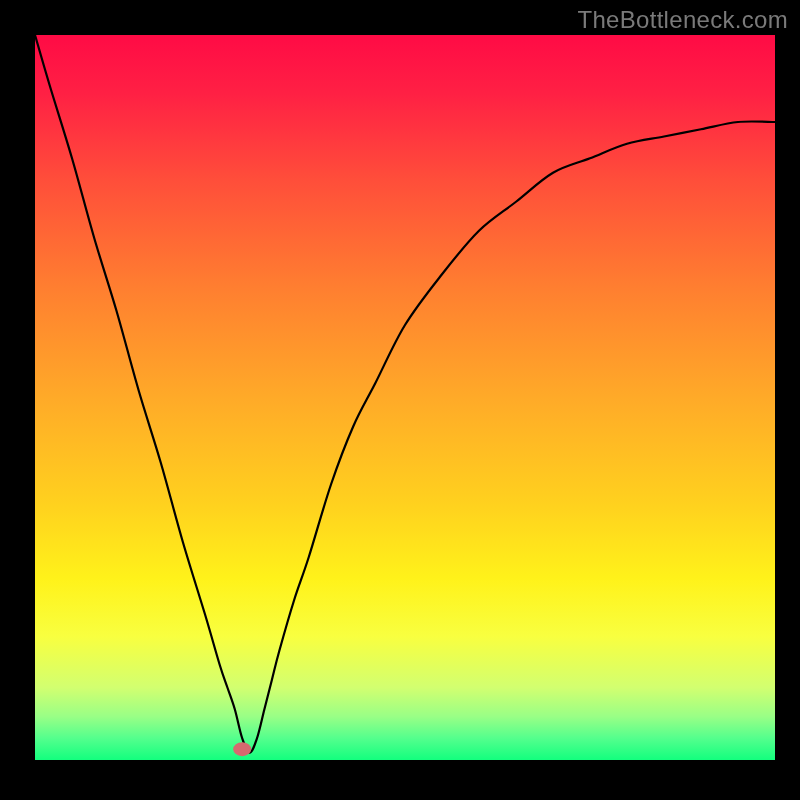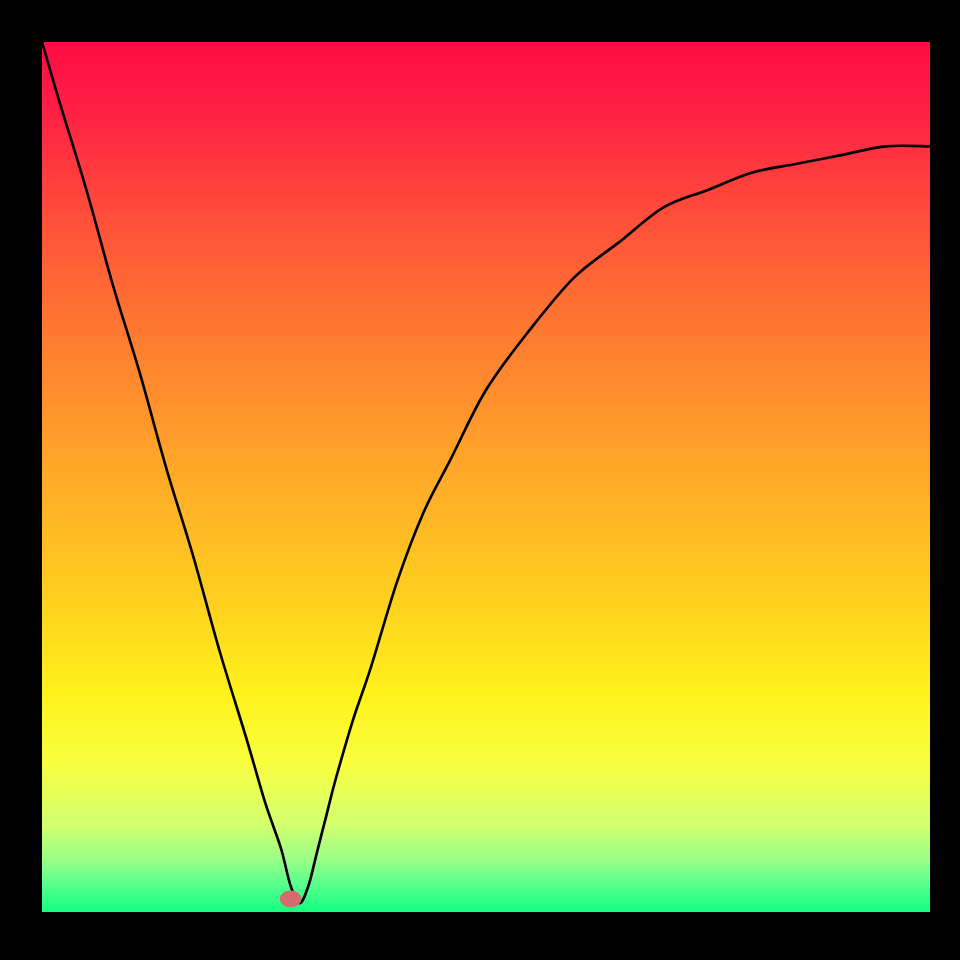--- a/index.html
+++ b/index.html
@@ -61,13 +61,14 @@
     <rect x="0" y="0" width="800" height="800" fill="#000"></rect>
 
     <rect id="plot-rect" fill="url(#bg-grad)" x="35" y="35" width="740" height="725"></rect>
 
     <g clip-path="url(#plot-clip)">
       <path id="curve" fill="none" stroke="#000" stroke-width="2.2" stroke-linejoin="round" stroke-linecap="round" d="M 35.00 35.00 C 37.47 43.46, 43.63 65.21, 49.80 85.75 C 55.97 106.29, 64.60 132.88, 72.00 158.25 C 79.40 183.63, 86.80 212.63, 94.20 238.00 C 101.60 263.38, 109.00 285.13, 116.40 310.50 C 123.80 335.88, 131.20 364.88, 138.60 390.25 C 146.00 415.63, 153.40 437.38, 160.80 462.75 C 168.20 488.13, 175.60 517.13, 183.00 542.50 C 190.40 567.88, 199.03 594.46, 205.20 615.00 C 211.37 635.54, 216.30 653.67, 220.00 665.75 C 223.70 677.83, 224.93 680.25, 227.40 687.50 C 229.87 694.75, 232.33 700.79, 234.80 709.25 C 237.27 717.71, 239.73 731.00, 242.20 738.25 C 244.67 745.50, 247.13 752.75, 249.60 752.75 C 252.07 752.75, 254.53 745.50, 257.00 738.25 C 259.47 731.00, 261.93 718.92, 264.40 709.25 C 266.87 699.58, 269.33 689.92, 271.80 680.25 C 274.27 670.58, 275.50 664.54, 279.20 651.25 C 282.90 637.96, 289.07 616.21, 294.00 600.50 C 298.93 584.79, 302.63 576.33, 308.80 557.00 C 314.97 537.67, 323.60 506.25, 331.00 484.50 C 338.40 462.75, 345.80 443.42, 353.20 426.50 C 360.60 409.58, 366.77 399.92, 375.40 383.00 C 384.03 366.08, 393.90 343.13, 405.00 325.00 C 416.10 306.88, 429.67 289.96, 442.00 274.25 C 454.33 258.54, 466.67 242.83, 479.00 230.75 C 491.33 218.67, 503.67 211.42, 516.00 201.75 C 528.33 192.08, 540.67 180.00, 553.00 172.75 C 565.33 165.50, 577.67 163.08, 590.00 158.25 C 602.33 153.42, 614.67 147.38, 627.00 143.75 C 639.33 140.13, 651.67 138.92, 664.00 136.50 C 676.33 134.08, 688.67 131.67, 701.00 129.25 C 713.33 126.83, 725.67 123.21, 738.00 122.00 C 750.33 120.79, 768.83 122.00, 775.00 122.00"></path>
       <ellipse id="marker-dot" rx="9" ry="7" cx="242.20000000000002" cy="749.125" fill="#d56a6f"></ellipse>
     </g>
   </svg>
 
+  <div class="watermark">TheBottleneck.com</div>
 </div>
 
 </body></html>

